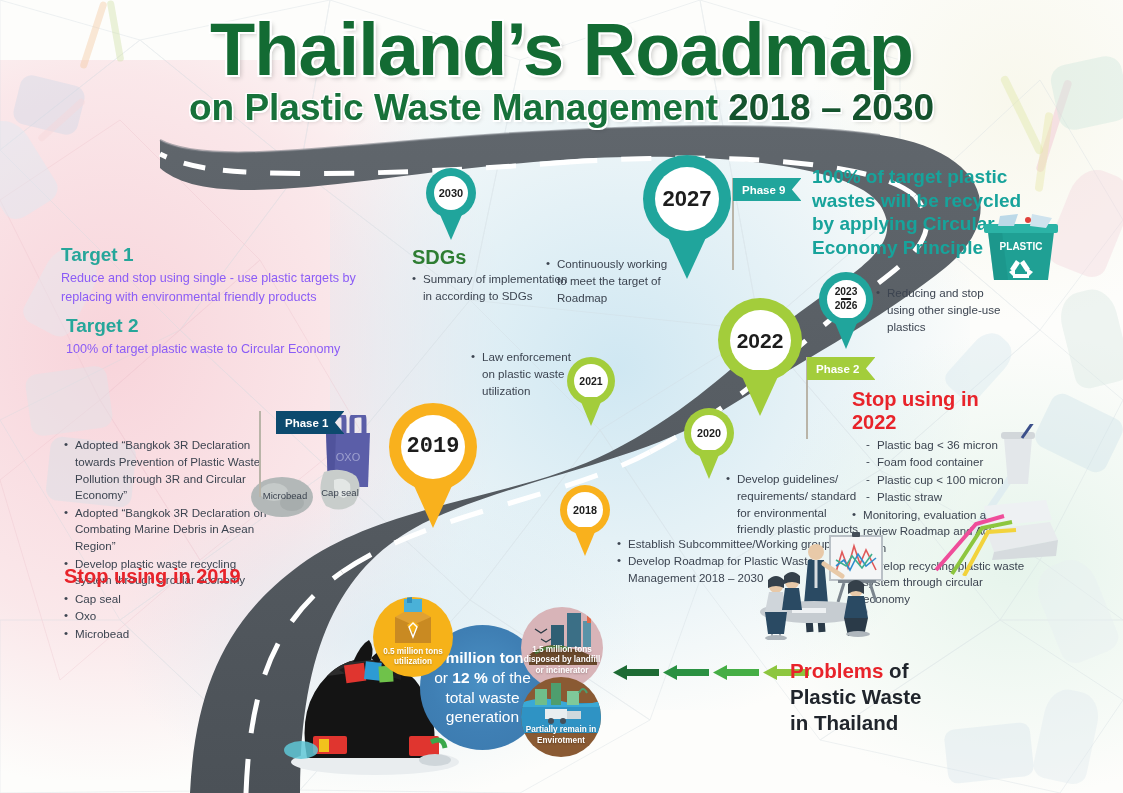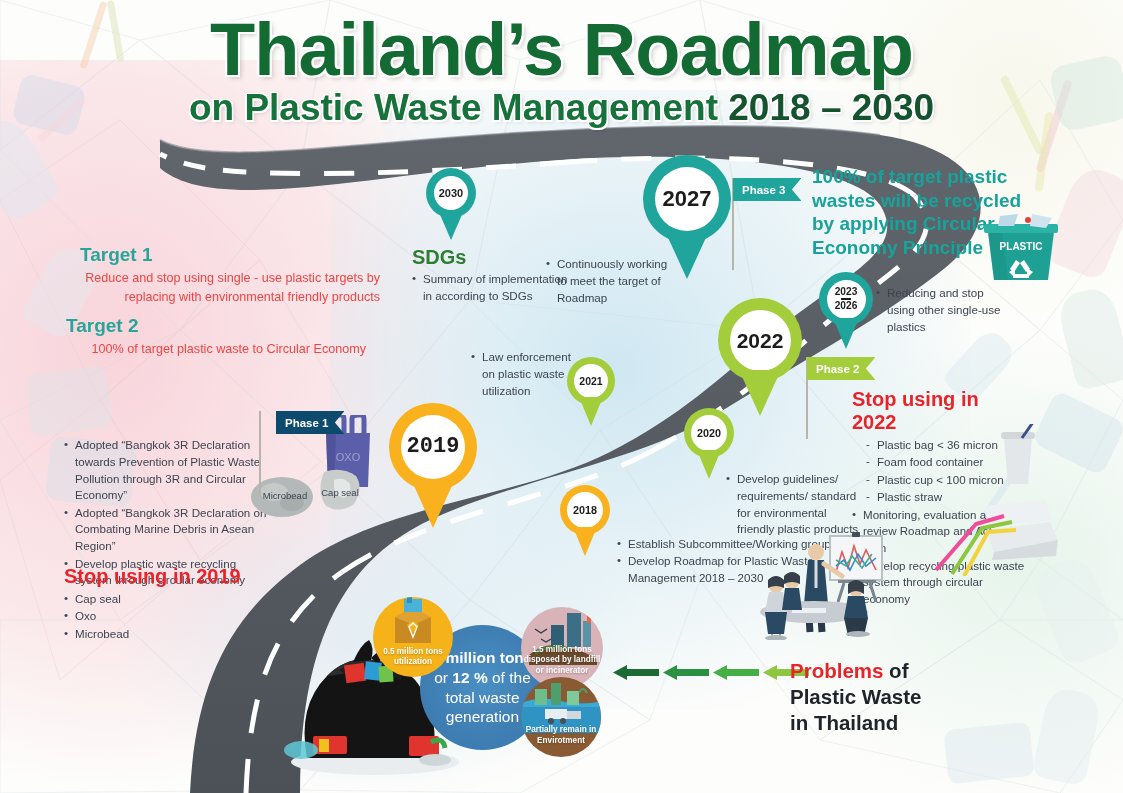--- a/index.html
+++ b/index.html
@@ -36,21 +36,21 @@
   .title-2{font-size:37px;font-weight:bold;color:#17713a;line-height:1.15;margin-top:2px;
     text-shadow:1.5px 1.5px 0 #fff,-1.5px -1.5px 0 #fff,1.5px -1.5px 0 #fff,-1.5px 1.5px 0 #fff,2px 2px 4px rgba(0,0,0,.17);}
   .title-2 .yrs{color:#14532d;}
 
   
   .blk{position:absolute;z-index:24;}
   .h-teal{color:#26a69a;font-size:19px;font-weight:bold;margin:0 0 3px 0;}
   .h-green{color:#2e7d32;font-size:20px;font-weight:bold;margin:0 0 2px 0;}
   .h-red{color:#e8232a;font-size:20px;font-weight:bold;margin:0 0 3px 0;}
   .h-teal-big{color:#17a39b;font-size:19px;font-weight:bold;line-height:1.24;}
-  .p-body{color:#ef4444;font-size:12.6px;line-height:1.52;margin:0;text-align:right;}
+  .p-body{color:#8b5cf6;font-size:12.6px;line-height:1.52;margin:0;}
   ul.b{margin:0;padding:0;list-style:none;}
   ul.b li{color:#3c4450;font-size:11.6px;line-height:1.45;padding-left:11px;position:relative;margin-bottom:.5px;}
   ul.b li:before{content:"•";position:absolute;left:0;top:-1px;color:#3c4450;}
   ul.d li:before{content:"-";}
 
   
   .pin{position:absolute;z-index:28;}
   .pin .head{position:absolute;left:0;top:0;border-radius:50%;display:flex;align-items:center;justify-content:center;}
   .pin .inner{background:#fff;border-radius:50%;display:flex;align-items:center;justify-content:center;
     flex-direction:column;color:#1d1d1d;font-weight:bold;text-align:center;line-height:1.0;}
@@ -255,24 +255,24 @@
   <div class="flag" style="left:259px;top:411px;">
     <div class="pole" style="left:0;top:0;height:86px;"></div>
     <div class="cloth" style="background:#0c4a6e;margin-left:17px;">Phase 1</div>
   </div>
   <div class="flag" style="left:806px;top:357px;">
     <div class="pole" style="left:0;top:0;height:82px;"></div>
     <div class="cloth" style="background:#a3cd3b;margin-left:1px;">Phase 2</div>
   </div>
   <div class="flag" style="left:732px;top:178px;">
     <div class="pole" style="left:0;top:0;height:92px;"></div>
-    <div class="cloth" style="background:#20a59c;margin-left:1px;">Phase 3</div>
-  </div>
-
-  <div class="blk" style="left:80px;top:244px;width:300px;">
+    <div class="cloth" style="background:#20a59c;margin-left:1px;">Phase 9</div>
+  </div>
+
+  <div class="blk" style="left:61px;top:244px;width:300px;">
     <div class="h-teal">Target 1</div>
     <p class="p-body">Reduce and stop using single - use plastic targets by replacing with environmental friendly products</p>
   </div>
   <div class="blk" style="left:66px;top:315px;width:300px;">
     <div class="h-teal">Target 2</div>
     <p class="p-body">100% of target plastic waste to Circular Economy</p>
   </div>
 
   <div class="blk" style="left:412px;top:246px;width:160px;">
     <div class="h-green">SDGs</div>

